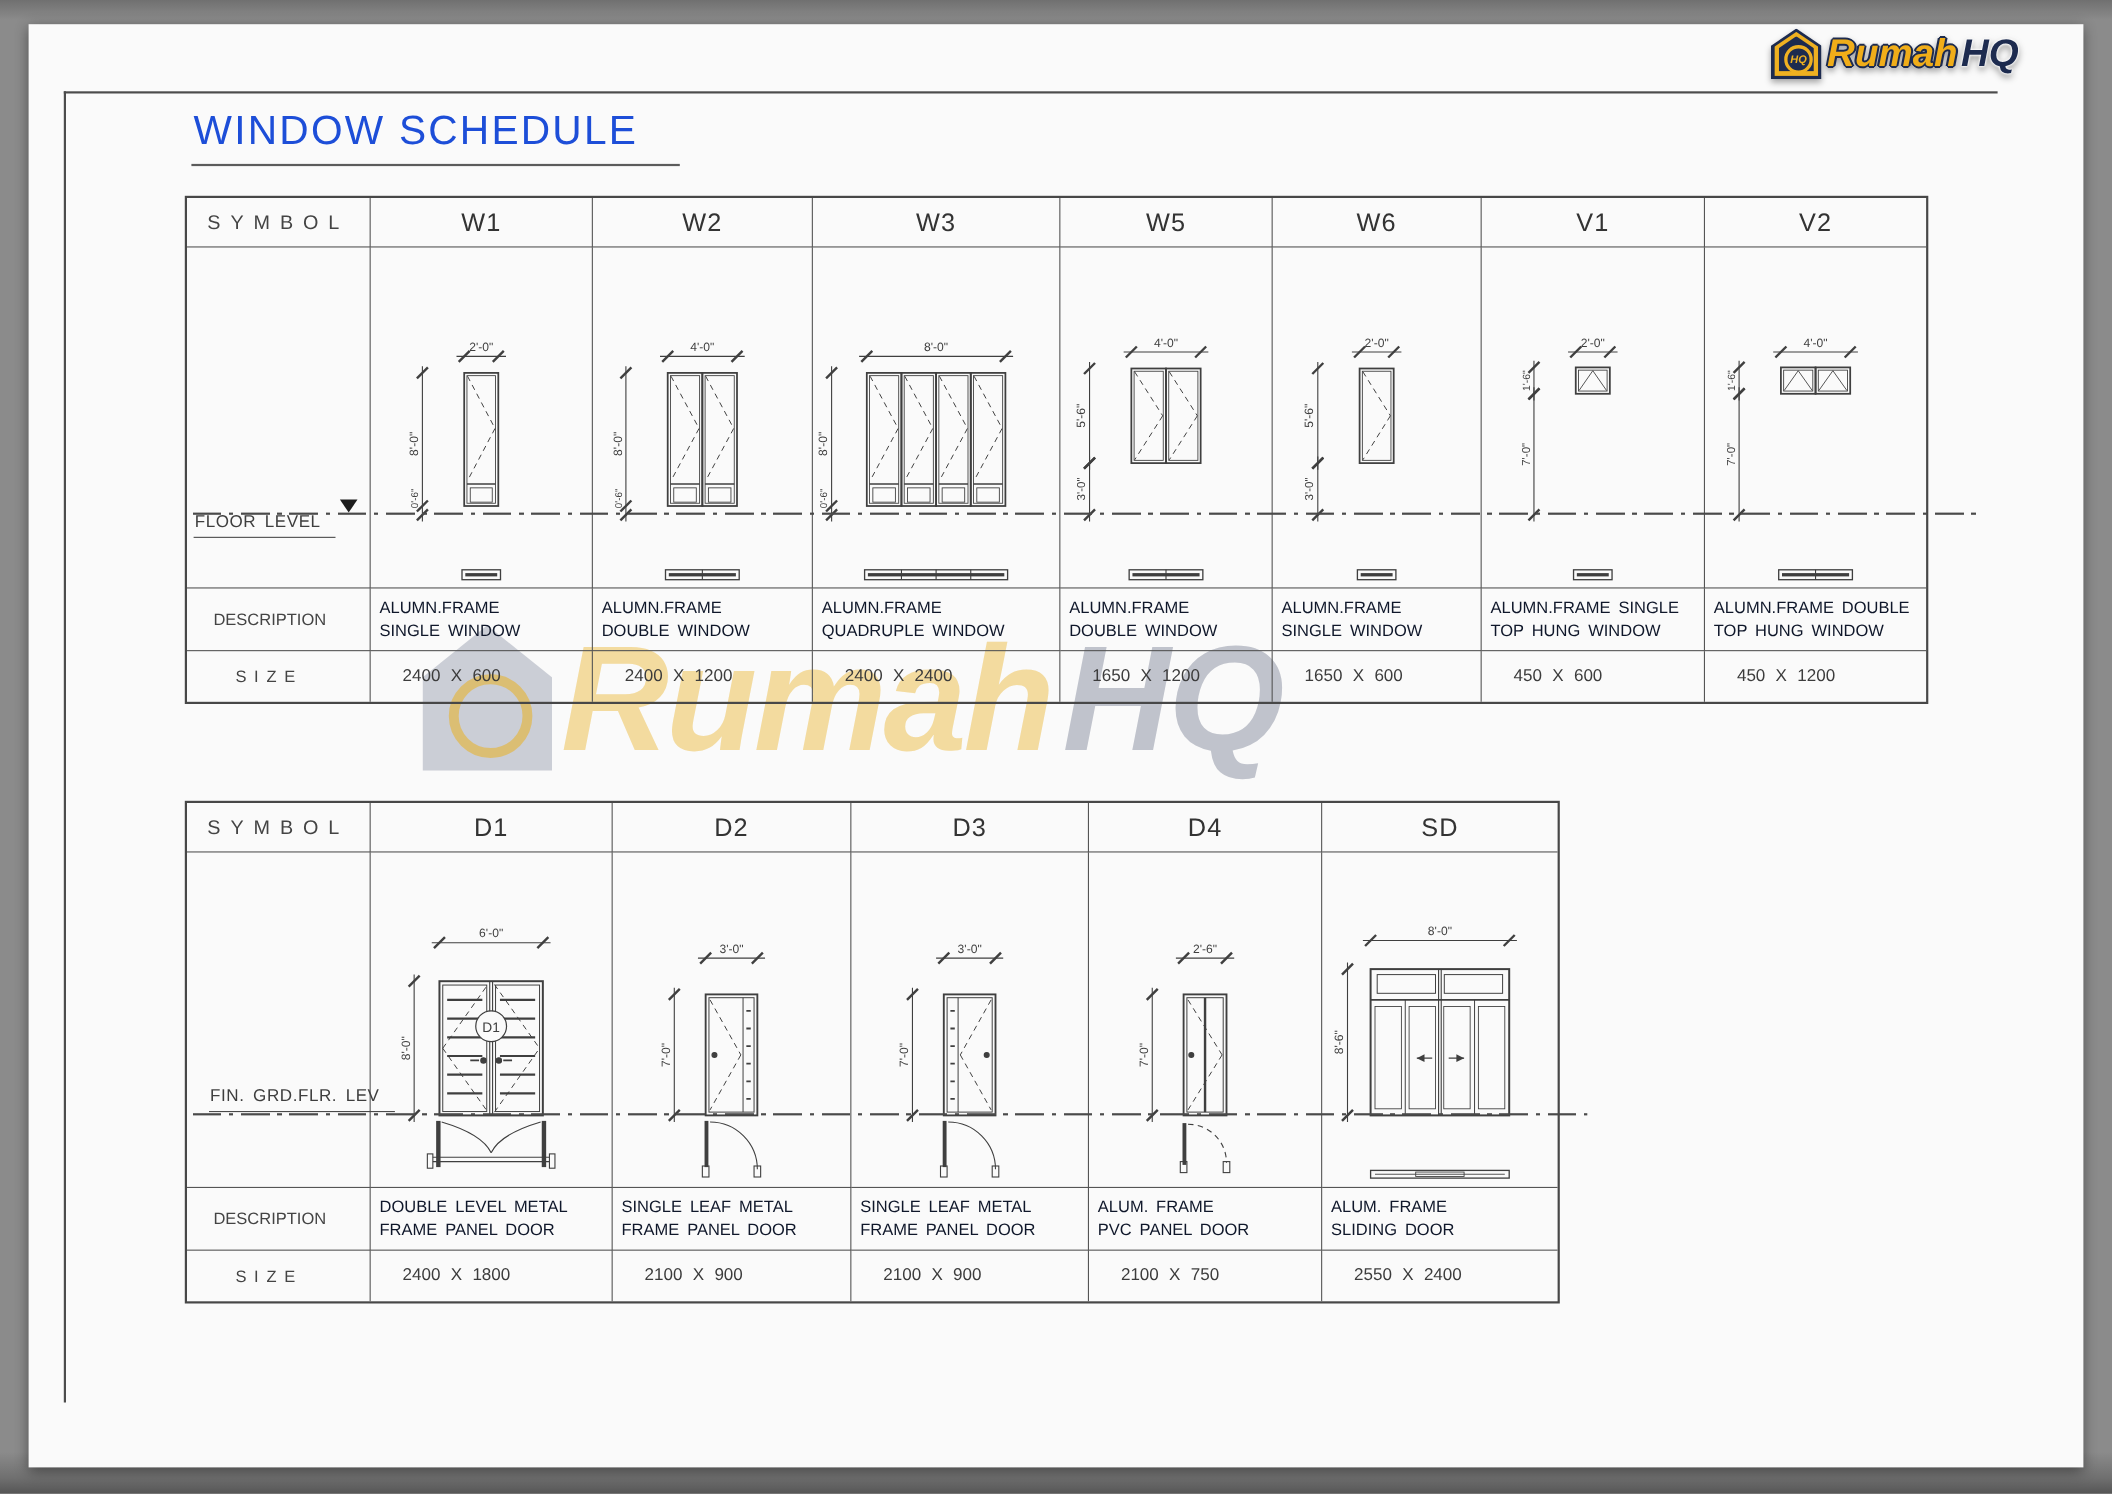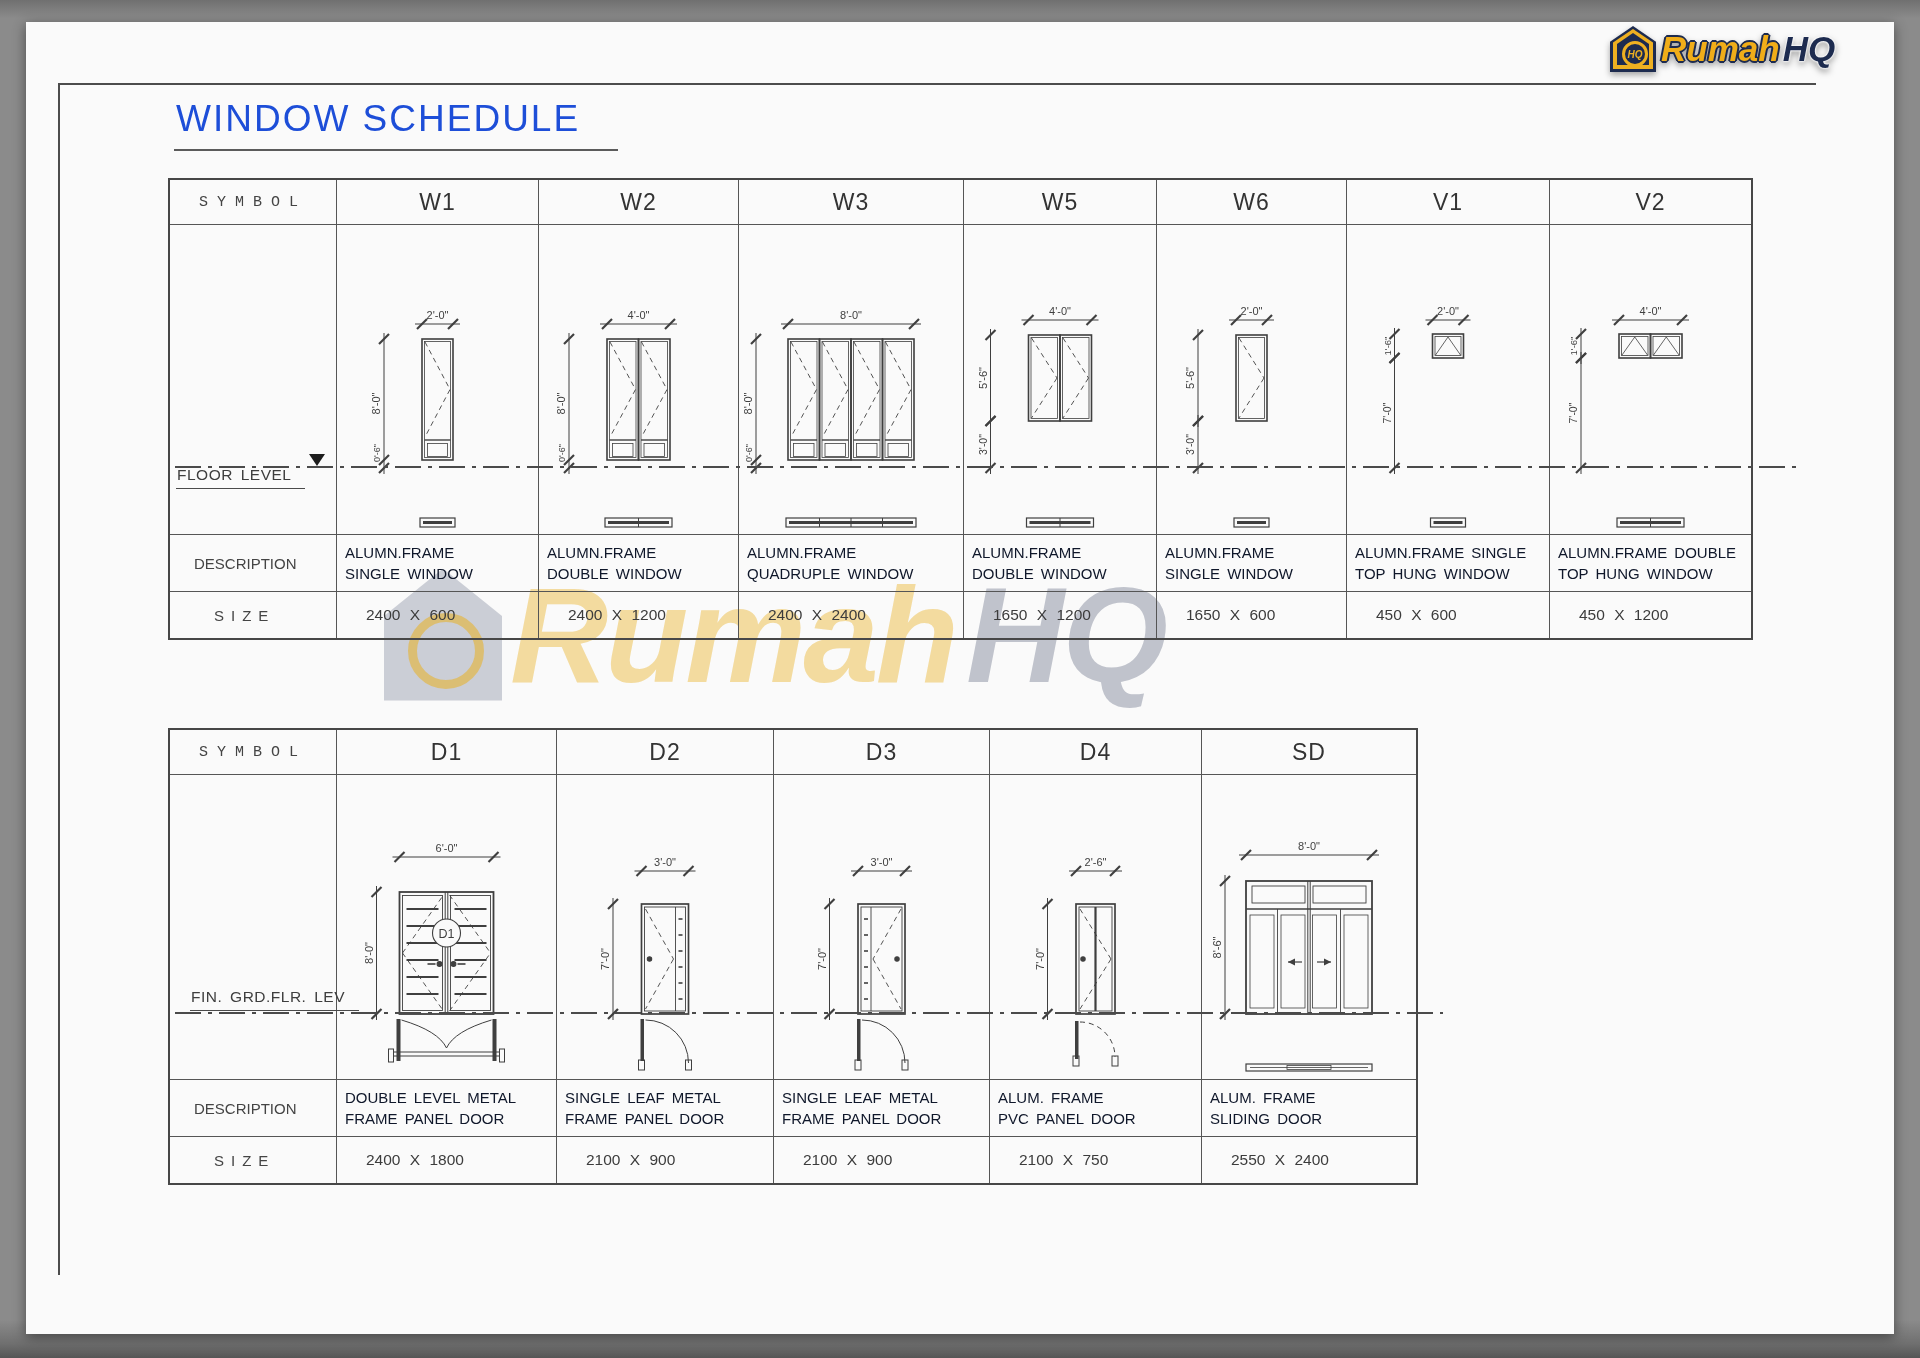--- a/index.html
+++ b/index.html
@@ -24,21 +24,21 @@
   #door-title{left:148px;top:522px;}
 
   
   .tbl{position:absolute;display:grid;border:2px solid #474747;z-index:2;background:transparent;}
   #win-tbl{left:142px;top:156px;grid-template-columns:167px 202px 200px 225px 193px 190px 203px 201px;grid-template-rows:45px 310px 57px 46px;}
   #door-tbl{left:142px;top:706px;grid-template-columns:167px 220px 217px 216px 212px 214px;grid-template-rows:45px 305px 57px 46px;}
   .cell{border-right:1px solid #555;border-bottom:1px solid #555;position:relative;min-width:0;}
   .lc{border-right:none;}
   .lr{border-bottom:none;margin-left:20px;}
   .hdr{display:flex;align-items:center;justify-content:center;font-size:23px;color:#333;letter-spacing:1px;}
-  .sym{display:flex;align-items:center;justify-content:center;font-size:15px;color:#444;letter-spacing:9px;font-family:Liberation Mono, monospace;}
+  .sym{display:flex;align-items:center;justify-content:center;font-size:18px;color:#444;letter-spacing:9px;}
   .rowlab{display:flex;align-items:center;padding-left:24px;font-size:15px;color:#444;}
   .ls-size{letter-spacing:7px;}
   .desc{padding:7px 6px 4px 8px;font-size:15px;line-height:1.4;white-space:pre-line;color:#0f172a;word-spacing:3px;}
   .sizeval{display:flex;align-items:center;padding-left:9px;font-size:15.5px;color:#3c3c3c;word-spacing:5px;}
   .draw{overflow:hidden;}
   .draw svg{position:absolute;left:0;top:0;}
 
   
   .floorline{
     position:absolute;height:2px;z-index:3;

